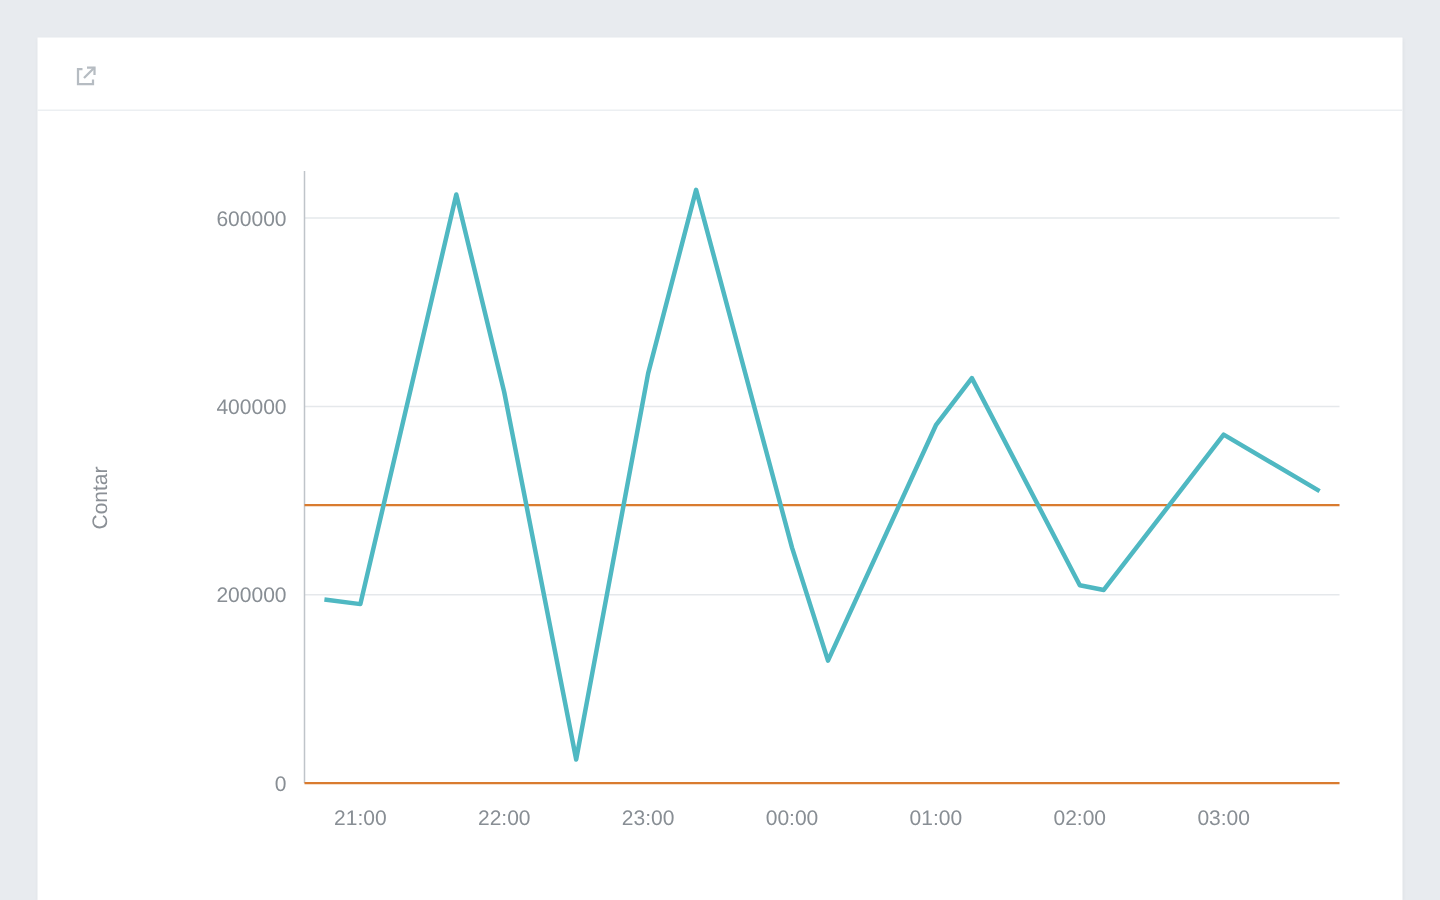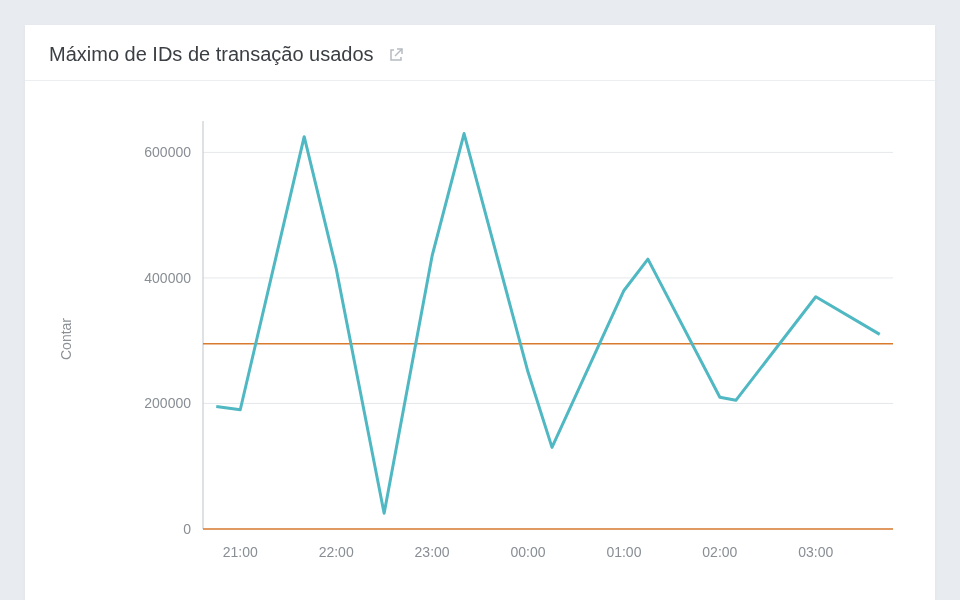--- a/index.html
+++ b/index.html
@@ -62,21 +62,20 @@
     .data-line { stroke: #4fb8c2; stroke-width: 3; fill: none; stroke-linejoin: round; }
     .tick-label { fill: #888e94; font-size: 14px; }
     .ytick-label { text-anchor: end; }
     .xtick-label { text-anchor: middle; }
   </style>
 </head>
 <body>
 
 <div class="card">
   <div class="card-header">
-    <span class="card-title">Máximo de IDs de transação usados</span>
     <span class="ext-icon">
       <svg width="16" height="16" viewBox="0 0 16 16" fill="none" stroke="currentColor" stroke-width="1.5">
         <path d="M6 3 H3 V13 H13 V10"></path>
         <path d="M9 2 H14 V7"></path>
         <path d="M14 2 L7 9"></path>
       </svg>
     </span>
   </div>
   <div class="chart-wrap">
     <span class="ylabel">Contar</span>

